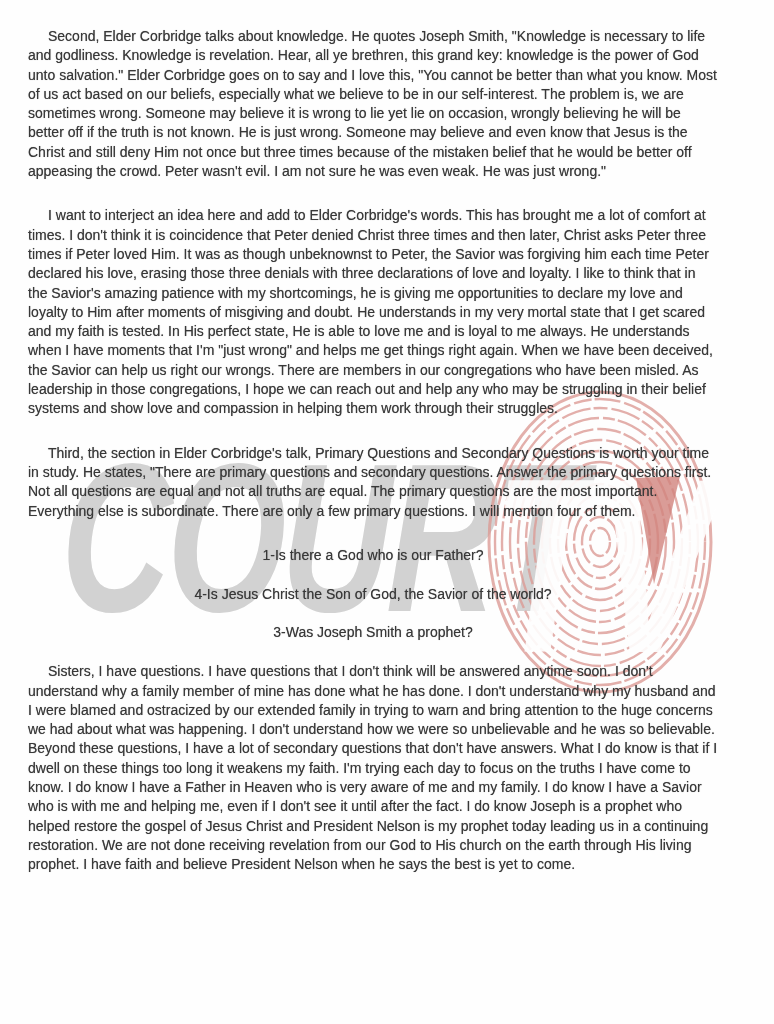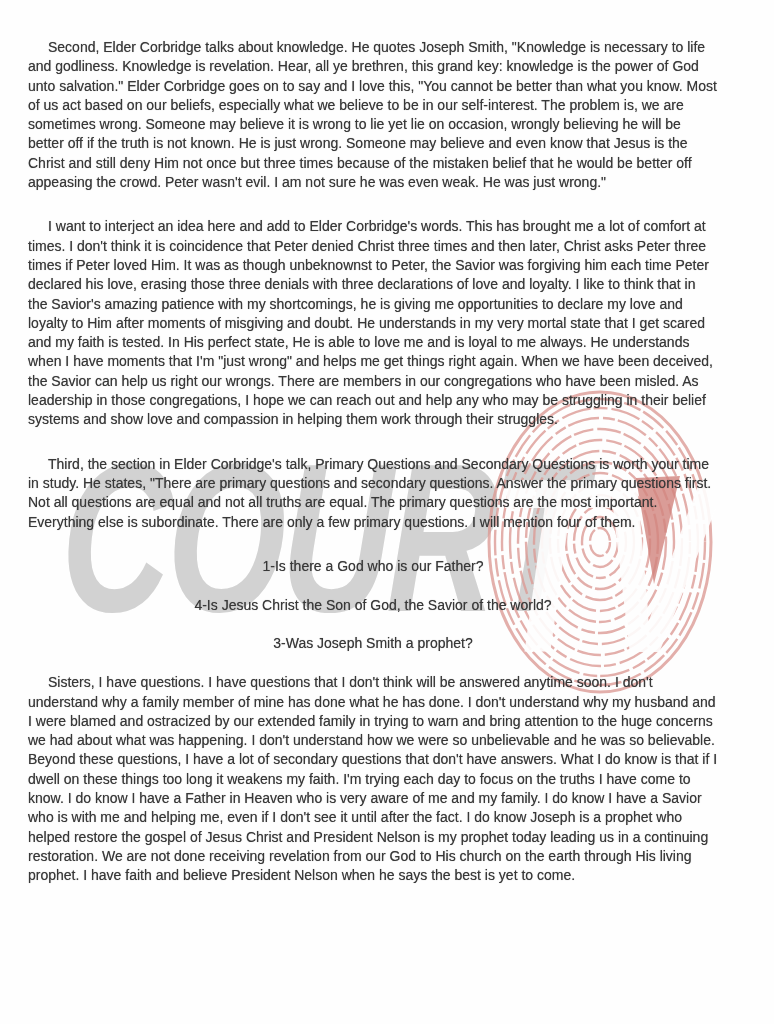--- a/index.html
+++ b/index.html
@@ -40,21 +40,21 @@
     position: absolute;
     left: 484px;
     top: 386px;
     width: 232px;
     height: 308px;
   }
   
   .content {
     position: relative;
     z-index: 1;
-    padding: 38px 56px 0 28px;
+    padding: 27px 56px 0 28px;
     color: #383838;
     font-size: 14px;
     line-height: 19.3px;
     text-shadow: 0 0 0.7px rgba(56,56,56,0.65);
   }
   .para {
     margin: 0 0 25px 0;
     text-indent: 20px;
   }
   .question {

